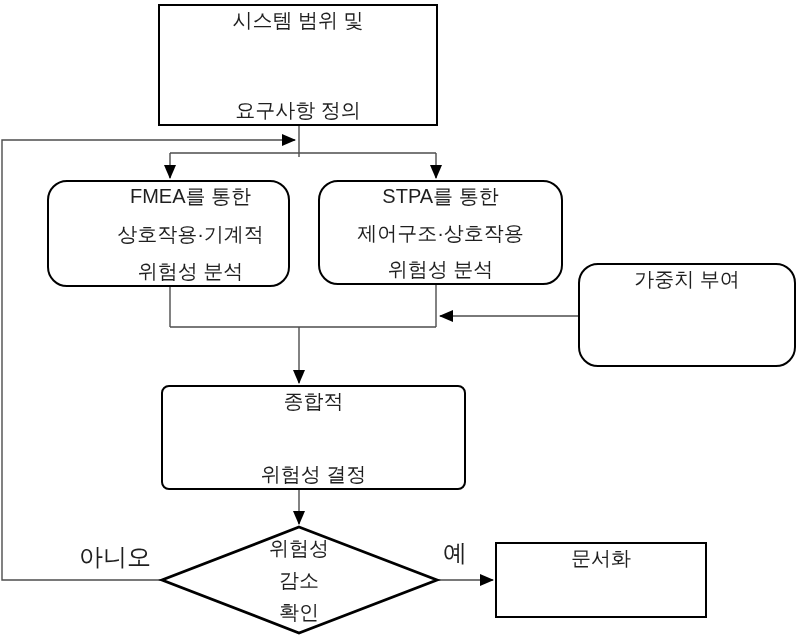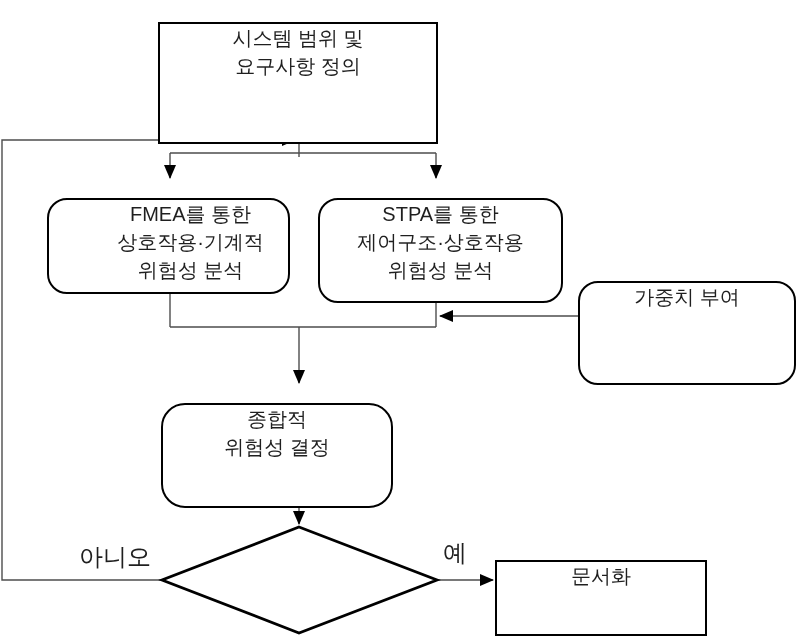--- a/index.html
+++ b/index.html
@@ -37,28 +37,27 @@
     fill: var(--box-fill);
     stroke: var(--box-border);
     stroke-width: 2.8;
     stroke-linejoin: miter;
   }
   .node {
     position: absolute;
     display: flex;
     flex-direction: column;
     align-items: center;
-    justify-content: flex-start;
+    justify-content: space-between;
     text-align: center;
     background: var(--box-fill);
     border: 2.3px solid var(--box-border);
     color: var(--text);
     font-size: 20px;
     line-height: 28px;
-    margin-top: 18px;
   }
   .node.rounded { border-radius: 20px; }
   .node.bare {
     background: transparent;
     border: none;
   }
   .edge-label {
     position: absolute;
     color: var(--text);
     font-size: 24px;
@@ -102,41 +101,46 @@
     <path class="wire" d="M 437 580 L 493 580" marker-end="url(#arr)"></path>
 
     <polygon class="diamond-shape" points="299,527 437,580 299,633 162,580"></polygon>
   </svg>
 
   <div class="node" style="left:158px; top:4px; width:280px; height:122px;">
     <div>시스템 범위 및</div>
     <div>요구사항 정의</div>
   </div>
 
-  <div class="node rounded" style="left:47px; top:180px; width:243px; height:96px;padding-left:44px;">
+  <div class="node rounded" style="left:47px; top:180px; width:243px; height:107px;padding-left:44px;">
     <div>FMEA를 통한</div>
     <div>상호작용·기계적</div>
     <div>위험성 분석</div>
   </div>
 
   <div class="node rounded" style="left:318px; top:180px; width:245px; height:105px;">
     <div>STPA를 통한</div>
     <div>제어구조·상호작용</div>
     <div>위험성 분석</div>
   </div>
 
   <div class="node rounded" style="left:578px; top:263px; width:218px; height:104px;">
     <div>가중치 부여</div>
   </div>
 
-  <div class="node rounded" style="left:161px; top:385px; width:232px; height:105px; border-radius:24px;">
+  <div class="node rounded" style="left:161px; top:385px; width:305px; height:105px; border-radius:8px;">
     <div>종합적</div>
     <div>위험성 결정</div>
   </div>
 
+  <div class="node bare" style="left:219px; top:534px; width:160px; height:92px; line-height:28px;">
+    <div>위험성</div>
+    <div>감소</div>
+    <div>확인</div>
+  </div>
 
   <div class="node" style="left:495px; top:542px; width:212px; height:76px;">
     <div>문서화</div>
   </div>
 
   <div class="edge-label" style="left:79px; top:545px; width:80px;">아니오</div>
   <div class="edge-label" style="left:443px; top:541px; width:36px;">예</div>
 
 </div>
 

